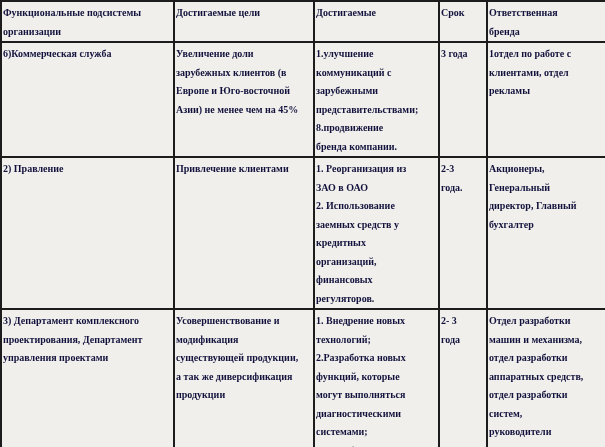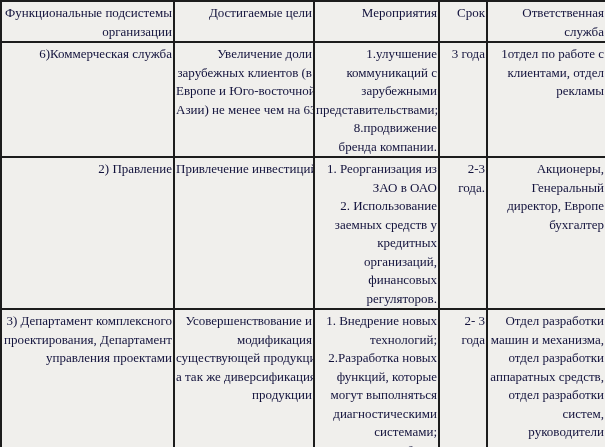--- a/index.html
+++ b/index.html
@@ -13,23 +13,23 @@
   table.doc-table {
     width: 605px;
     border-collapse: collapse;
     table-layout: fixed;
     background: #f0efec;
   }
   table.doc-table th,
   table.doc-table td {
     border: 2px solid #1c1c1c;
     vertical-align: top;
-    text-align: right;
-    font-weight: normal;
-    font-size: 13px;
+    text-align: left;
+    font-weight: bold;
+    font-size: 10px;
     line-height: 18.5px;
     color: #12123c;
     padding: 2px 1px 0 1px;
     white-space: pre;      
     overflow: hidden;
   }
   tr.header-row    { height: 37px; }
   tr.body-row-1    { height: 111px; }
   tr.body-row-2    { height: 147px; padding-left: 21px; }
   tr.body-row-3    { height: 152px; }
@@ -43,58 +43,58 @@
     <col style="width:140px">
     <col style="width:125px">
     <col style="width:48px">
     <col style="width:119px">
   </colgroup>
   <tbody>
     <tr class="header-row">
       <th>Функциональные подсистемы
 организации</th>
       <th>Достигаемые цели</th>
-      <th>Мероприятия</th>
+      <th>Достигаемые</th>
       <th>Срок</th>
       <th>Ответственная
-служба</th>
+бренда</th>
     </tr>
     <tr class="body-row-1">
       <td>6)Коммерческая служба</td>
       <td>Увеличение доли
 зарубежных клиентов (в
 Европе и Юго-восточной
-Азии) не менее чем на 63%</td>
+Азии) не менее чем на 45%</td>
       <td>1.улучшение
 коммуникаций с
 зарубежными
 представительствами;
 8.продвижение
 бренда компании.</td>
       <td>3 года</td>
       <td>1отдел по работе с
 клиентами, отдел
 рекламы</td>
     </tr>
     <tr class="body-row-2">
       <td>2) Правление</td>
-      <td>Привлечение инвестиций</td>
+      <td>Привлечение клиентами</td>
       <td>1. Реорганизация из
 ЗАО в ОАО
 2. Использование
 заемных средств у
 кредитных
 организаций,
 финансовых
 регуляторов.</td>
       <td>2-3
 года.</td>
       <td>Акционеры,
 Генеральный
-директор, Европе
+директор, Главный
 бухгалтер</td>
     </tr>
     <tr class="body-row-3">
       <td>3) Департамент комплексного
 проектирования, Департамент
 управления проектами</td>
       <td>Усовершенствование и
 модификация
 существующей продукции,
 а так же диверсификация

